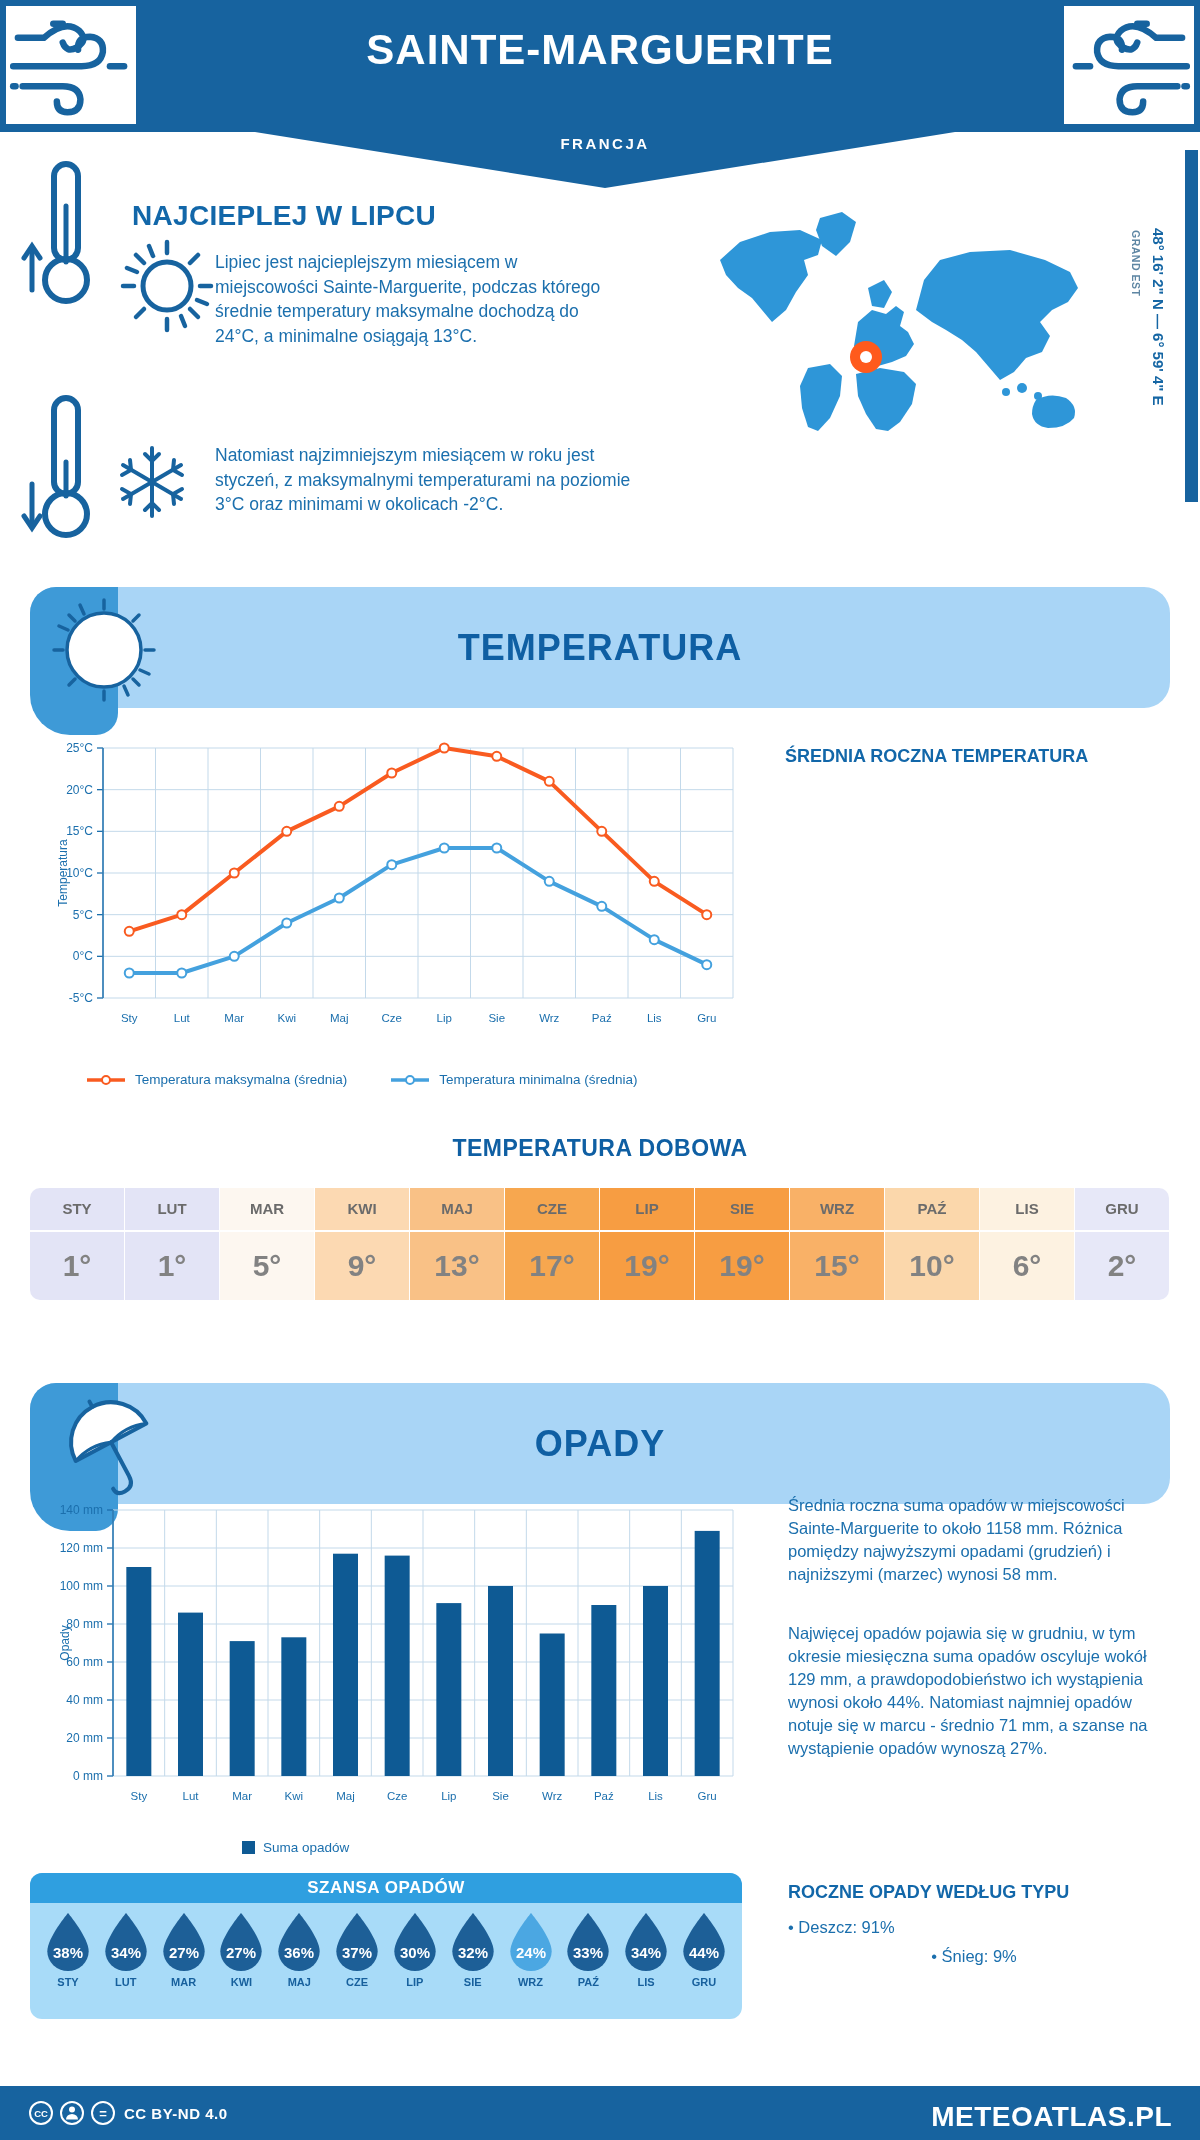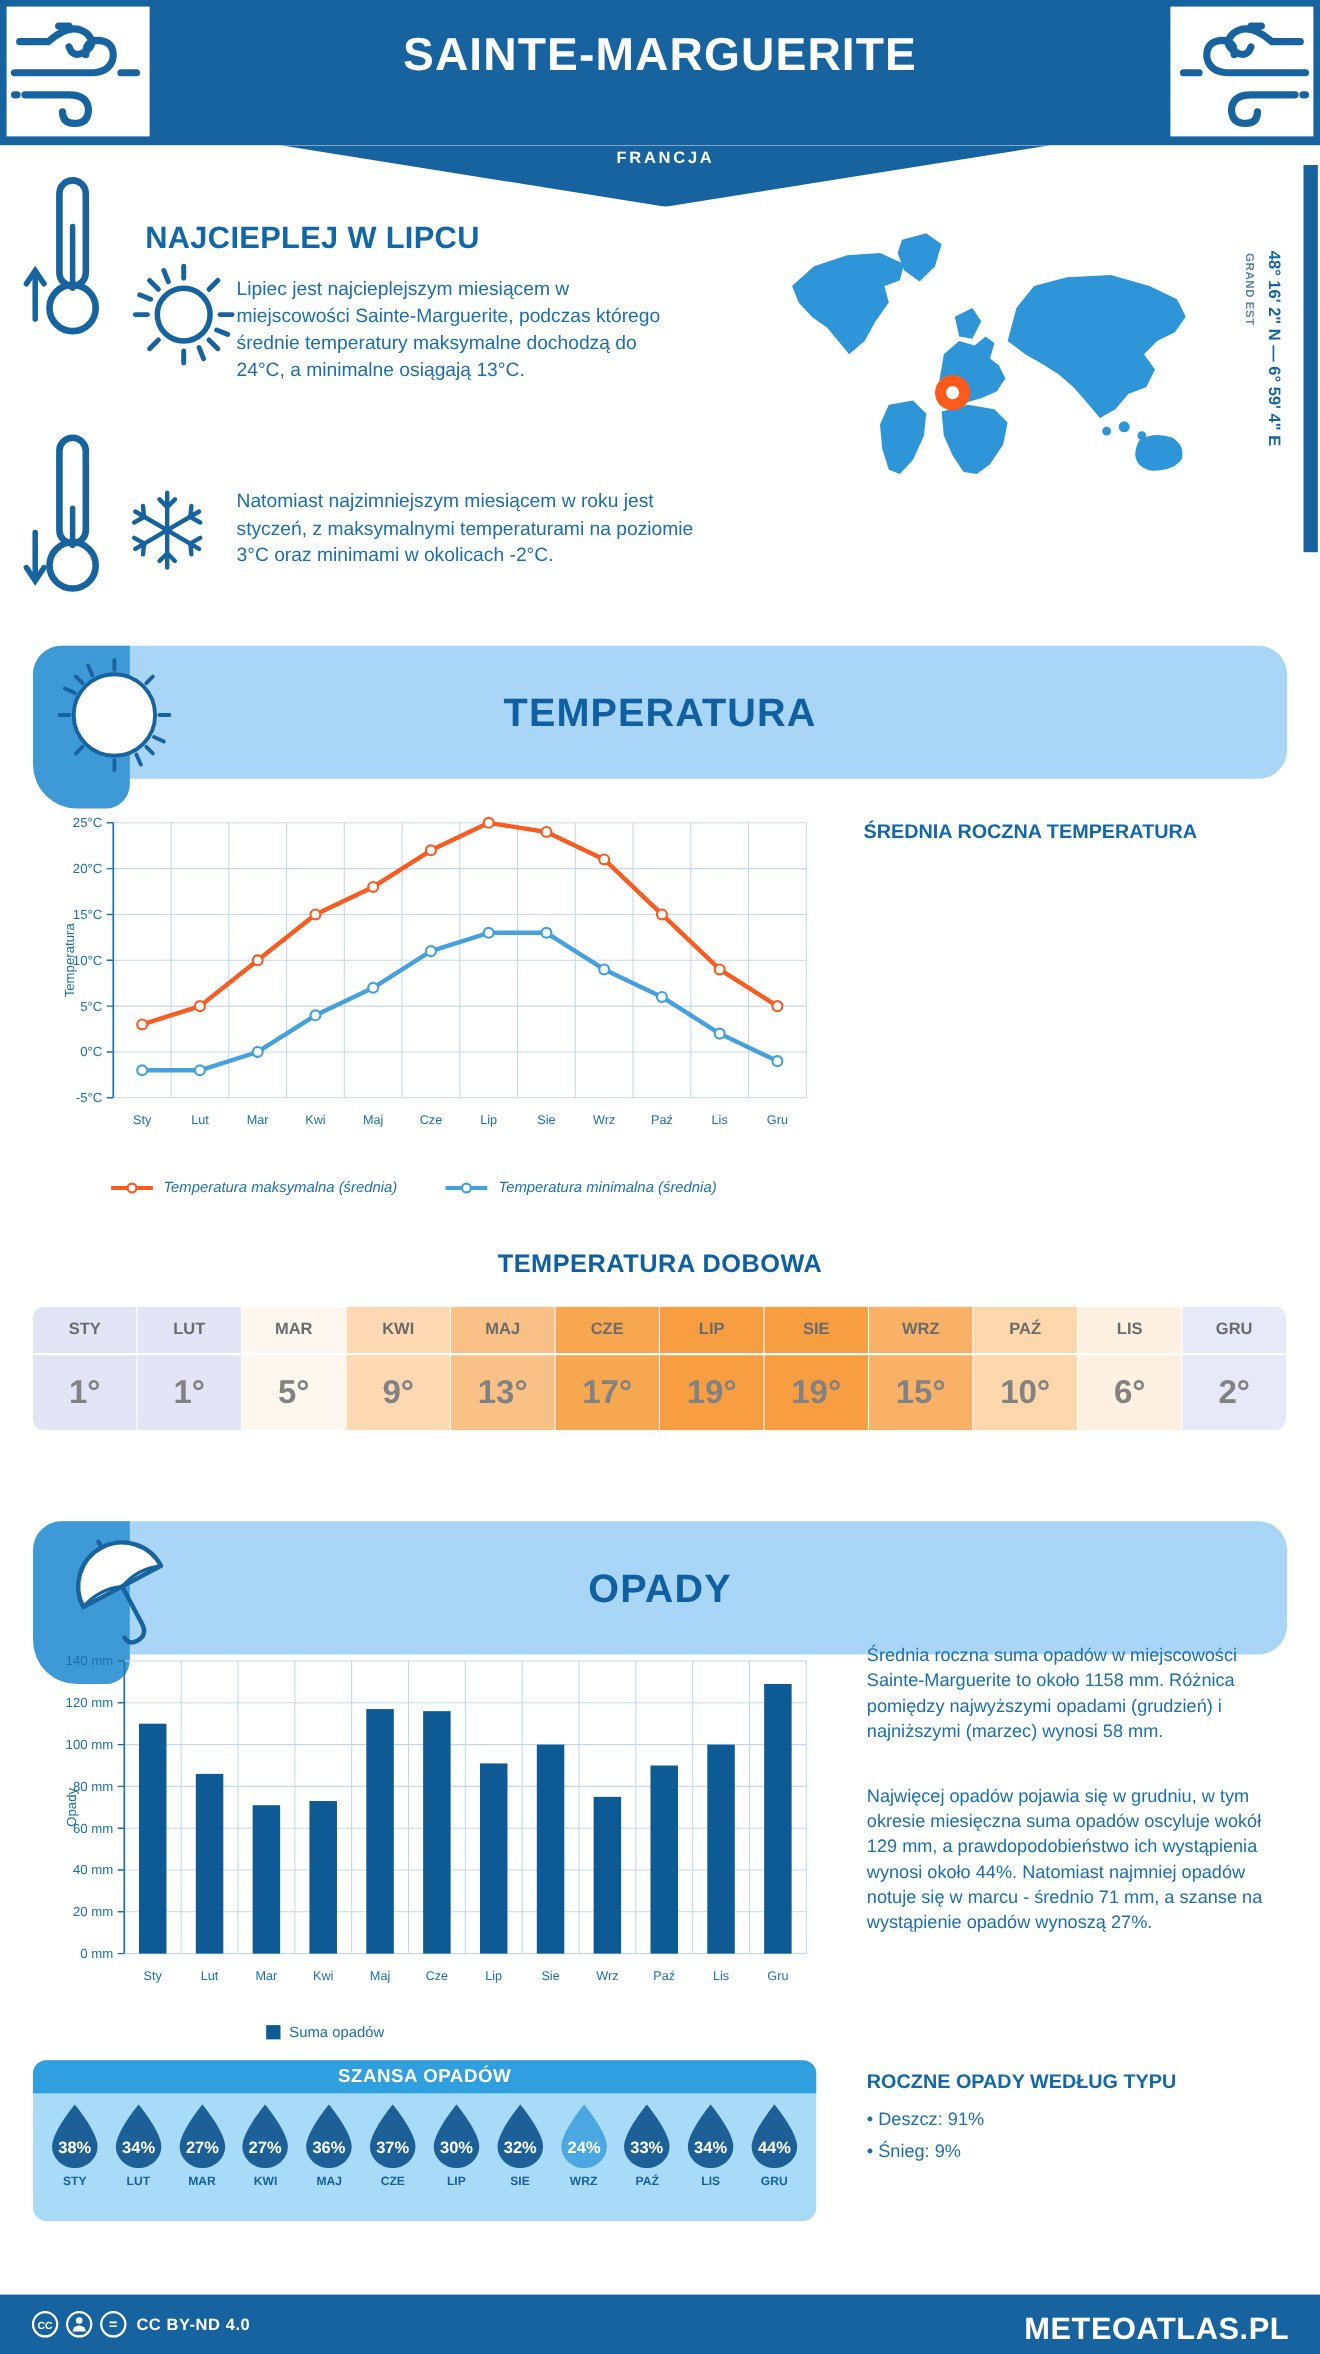--- a/index.html
+++ b/index.html
@@ -19,21 +19,21 @@
   .rc-text{font-size:16.5px;line-height:23px;color:#1b6fad;}
   .rc-text p{margin:0 0 24px 0;}
   .vtext{writing-mode:vertical-rl;}
   .coords{color:#1566a4;font-size:15px;font-weight:700;}
   .region{color:#5e86a3;font-size:10.5px;font-weight:600;letter-spacing:0.5px;}
   .right-bar{left:1185px;top:150px;width:13px;height:352px;background:#17639f;}
   .band-light{left:30px;width:1140px;height:121px;background:#a9d5f6;border-radius:26px;}
   .band-dark{left:30px;width:88px;height:148px;background:#3e9ad7;border-radius:26px 0 22px 40px;}
   .band-title{left:0;width:1200px;height:121px;line-height:121px;text-align:center;
       font-size:36px;font-weight:800;color:#0f5fa3;letter-spacing:1px;}
-  .legend-row{display:flex;justify-content:center;gap:42px;font-style:italic;}
+  .legend-row{display:flex;gap:42px;}
   .lg-item{display:flex;align-items:center;gap:8px;font-size:13.5px;color:#1b6fad;}
   .daily-title{left:0;top:1135px;width:1200px;text-align:center;font-size:23px;font-weight:800;color:#0f5fa3;letter-spacing:0.5px;}
   .table{left:30px;top:1188px;width:1140px;display:flex;gap:0;}
   .tcol{flex:1;display:flex;flex-direction:column;gap:2px;margin-right:1px;}
   .tm{height:42px;line-height:42px;text-align:center;font-weight:700;font-size:15px;color:#6b6b6b;}
   .tv{height:68px;line-height:68px;text-align:center;font-weight:700;font-size:30px;color:#828282;}
   .tcol:first-child .tm{border-top-left-radius:10px;} .tcol:first-child .tv{border-bottom-left-radius:10px;}
   .tcol:last-child .tm{border-top-right-radius:10px;} .tcol:last-child .tv{border-bottom-right-radius:10px;}
   .chance-panel{left:30px;top:1873px;width:712px;height:146px;background:#a8dbf8;border-radius:12px;}
   .chance-header{height:30px;line-height:30px;background:#2f9fe0;border-radius:12px 12px 0 0;
@@ -410,21 +410,21 @@
   <div class="abs" style="left:242px;top:1840px;display:flex;align-items:center;gap:8px;">
     <span style="display: inline-block; width: 13px; height: 13px; background: rgb(14, 90, 148);"></span>
     <span style="font-size:13.5px;color:#1b6fad;">Suma opadów</span>
   </div>
 
   <div class="abs rc-text" style="left:788px;top:1494px;width:372px;">Średnia roczna suma opadów w miejscowości Sainte-Marguerite to około 1158 mm. Różnica pomiędzy najwyższymi opadami (grudzień) i najniższymi (marzec) wynosi 58 mm.</div>
   <div class="abs rc-text" style="left:788px;top:1622px;width:372px;">Najwięcej opadów pojawia się w grudniu, w tym okresie miesięczna suma opadów oscyluje wokół 129 mm, a prawdopodobieństwo ich wystąpienia wynosi około 44%. Natomiast najmniej opadów notuje się w marcu - średnio 71 mm, a szanse na wystąpienie opadów wynoszą 27%.</div>
   <div class="abs rc-title" style="left:788px;top:1882px;width:380px;">ROCZNE OPADY WEDŁUG TYPU</div>
   <div class="abs rc-text" style="left:788px;top:1916px;width:372px;">
     <p style="margin:0 0 6px 0;">• Deszcz: 91%</p>
-    <p style="margin:0;">• Śnieg: 9%</p>
+    <p style="margin:0;text-align:center;">• Śnieg: 9%</p>
   </div>
 
   <div class="abs chance-panel">
     <div class="chance-header">SZANSA OPADÓW</div>
     <div class="drops">
         <div class="drop-item"><svg width="46" height="60" viewBox="0 0 44 58">
             <path d="M22,2 C22,2 42,26 42,39 A20,19 0 1,1 2,39 C2,26 22,2 22,2 Z" fill="#1d5f97"></path>
             <text x="22" y="45" text-anchor="middle" font-size="14.5" font-weight="bold" fill="#fff">38%</text>
           </svg><div class="drop-month">STY</div></div>
         <div class="drop-item"><svg width="46" height="60" viewBox="0 0 44 58">

